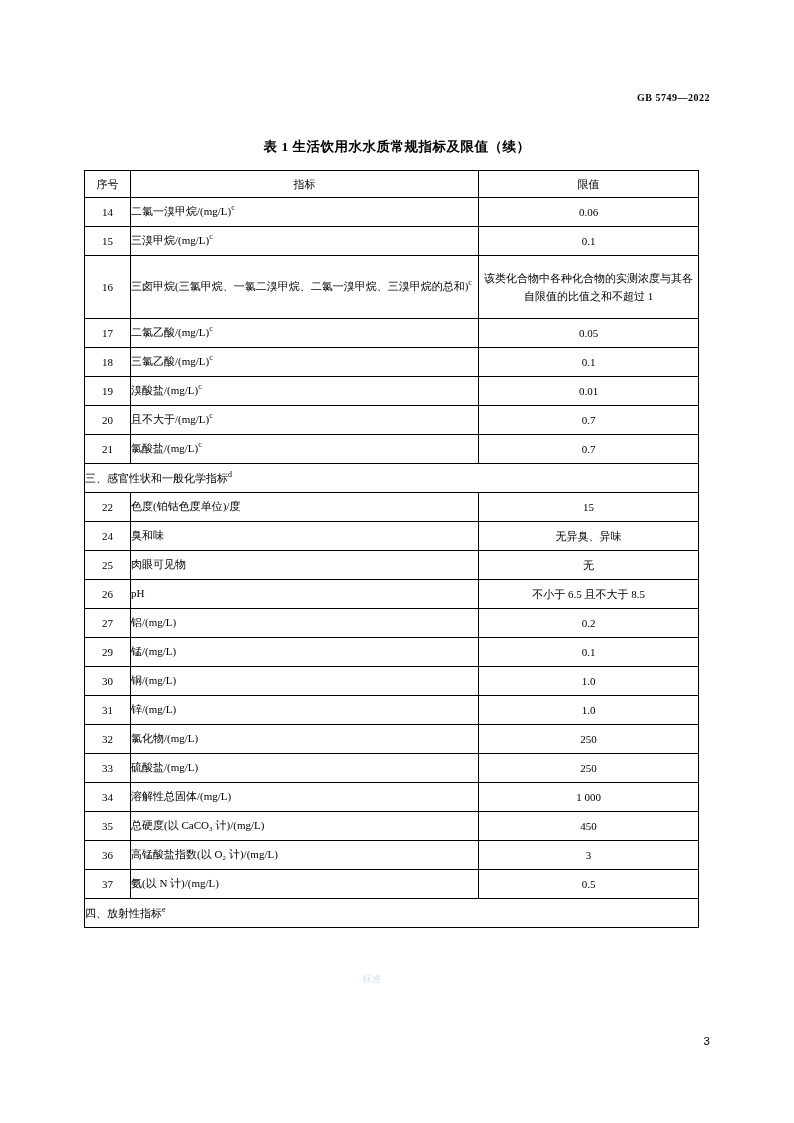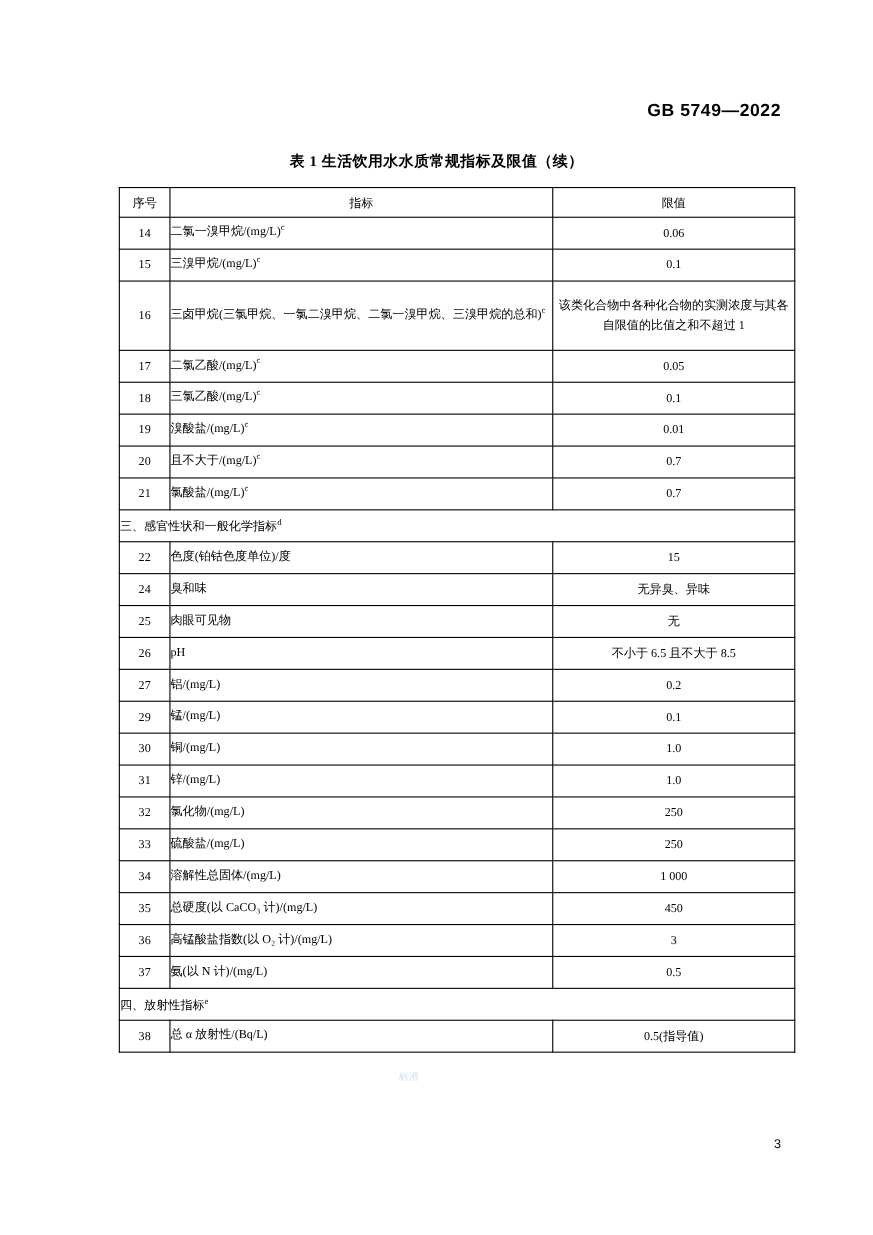--- a/index.html
+++ b/index.html
@@ -18,39 +18,39 @@
   .page {
     position: relative;
     width: 794px;
     height: 1123px;
     box-sizing: border-box;
   }
   .header-std {
     position: absolute;
     top: 92px;
     right: 84px;
-    font-family: Liberation Sans, sans-serif;
-    font-size: 16px;
+    font-family: Liberation Serif, serif;
+    font-size: 10px;
     font-weight: bold;
     letter-spacing: 0.5px;
   }
   .table-title {
     position: absolute;
     top: 138px;
     left: 0;
     width: 794px;
     text-align: center;
     font-size: 13.5px;
     font-weight: bold;
     letter-spacing: 0.5px;
   }
   table.main {
     position: absolute;
     top: 170px;
-    left: 108px;
+    left: 84px;
     width: 614px;
     border-collapse: collapse;
     table-layout: fixed;
   }
   table.main td, table.main th {
     border: 0.8px solid #000;
     font-size: 11px;
     font-weight: normal;
     padding: 0;
     vertical-align: middle;
@@ -277,25 +277,20 @@
       <tr>
         <td class="no">37</td>
         <td class="idx"><span>氨(以 N 计)/(mg/L)</span><sup></sup></td>
         <td class="lim">0.5</td>
       </tr>
 
       <tr>
         <td class="section" colspan="3"><span>四、放射性指标</span><sup>e</sup></td>
       </tr>
 
-      <tr>
-        <td class="no">38</td>
-        <td class="idx"><span>总 α 放射性/(Bq/L)</span><sup></sup></td>
-        <td class="lim">0.5(指导值)</td>
-      </tr>
     </tbody>
   </table>
 
   <div class="watermark">标准</div>
 
   <div class="page-num">3</div>
 
 </div>
 
 </body></html>

